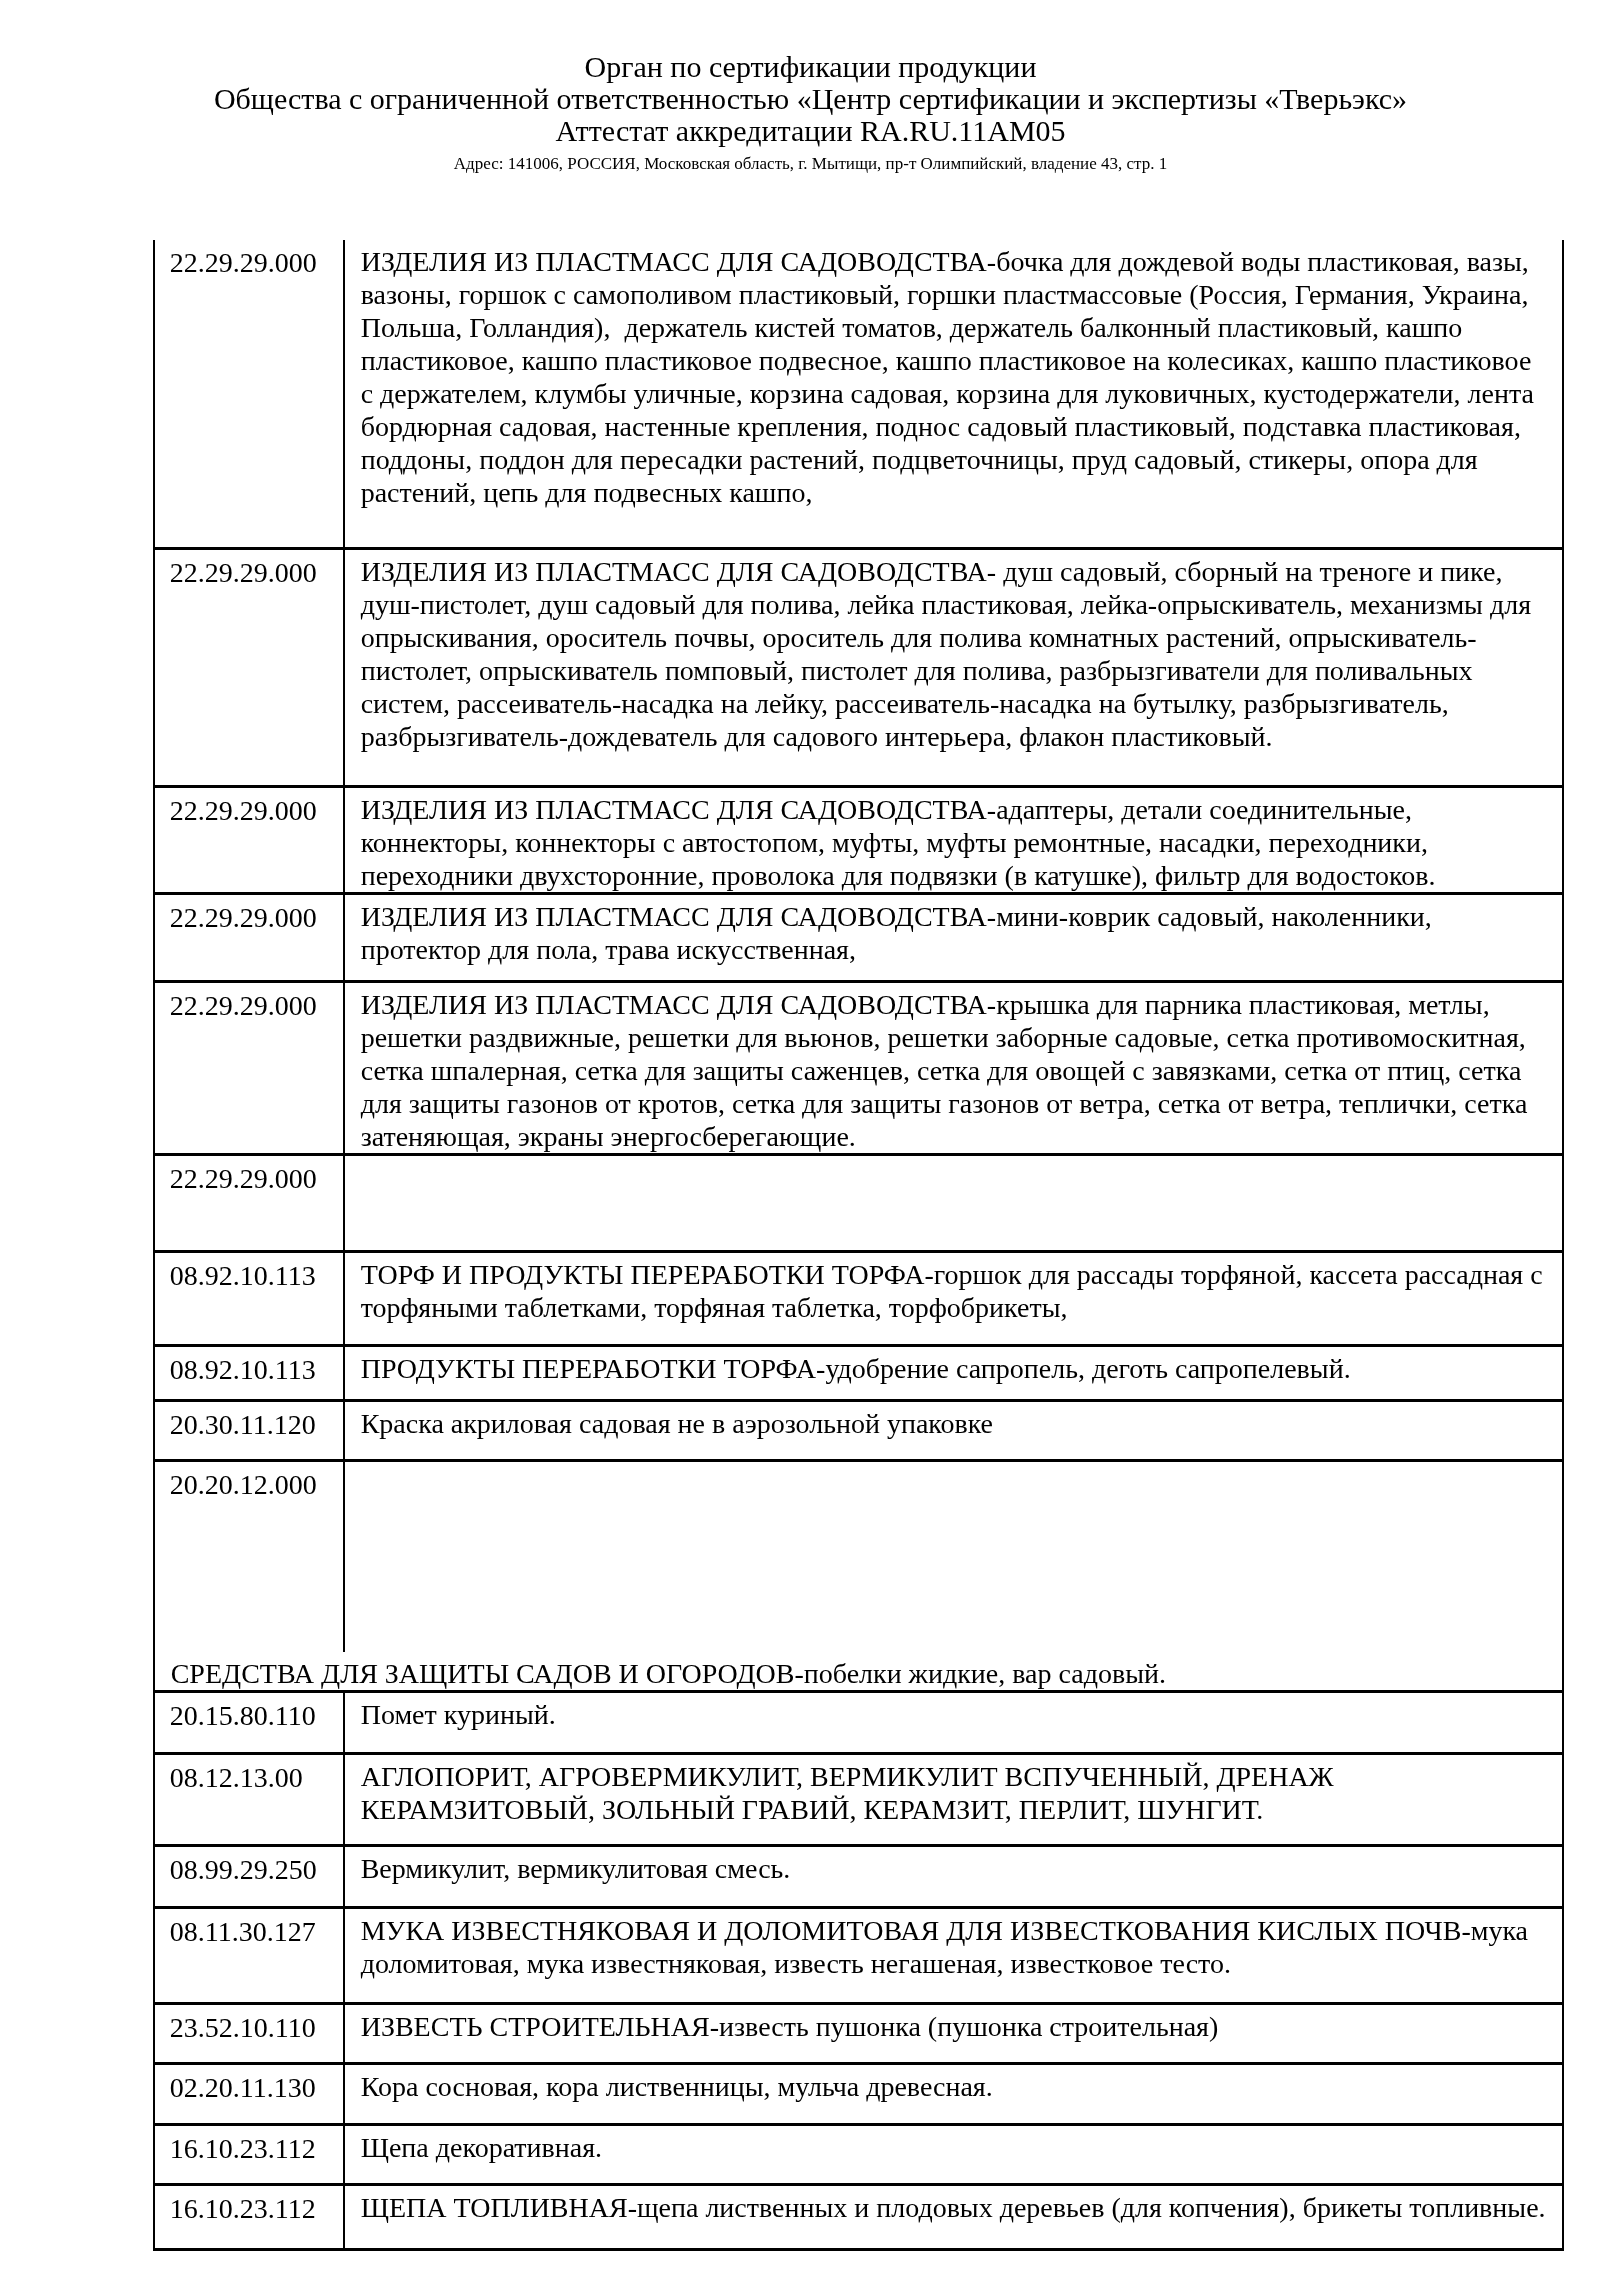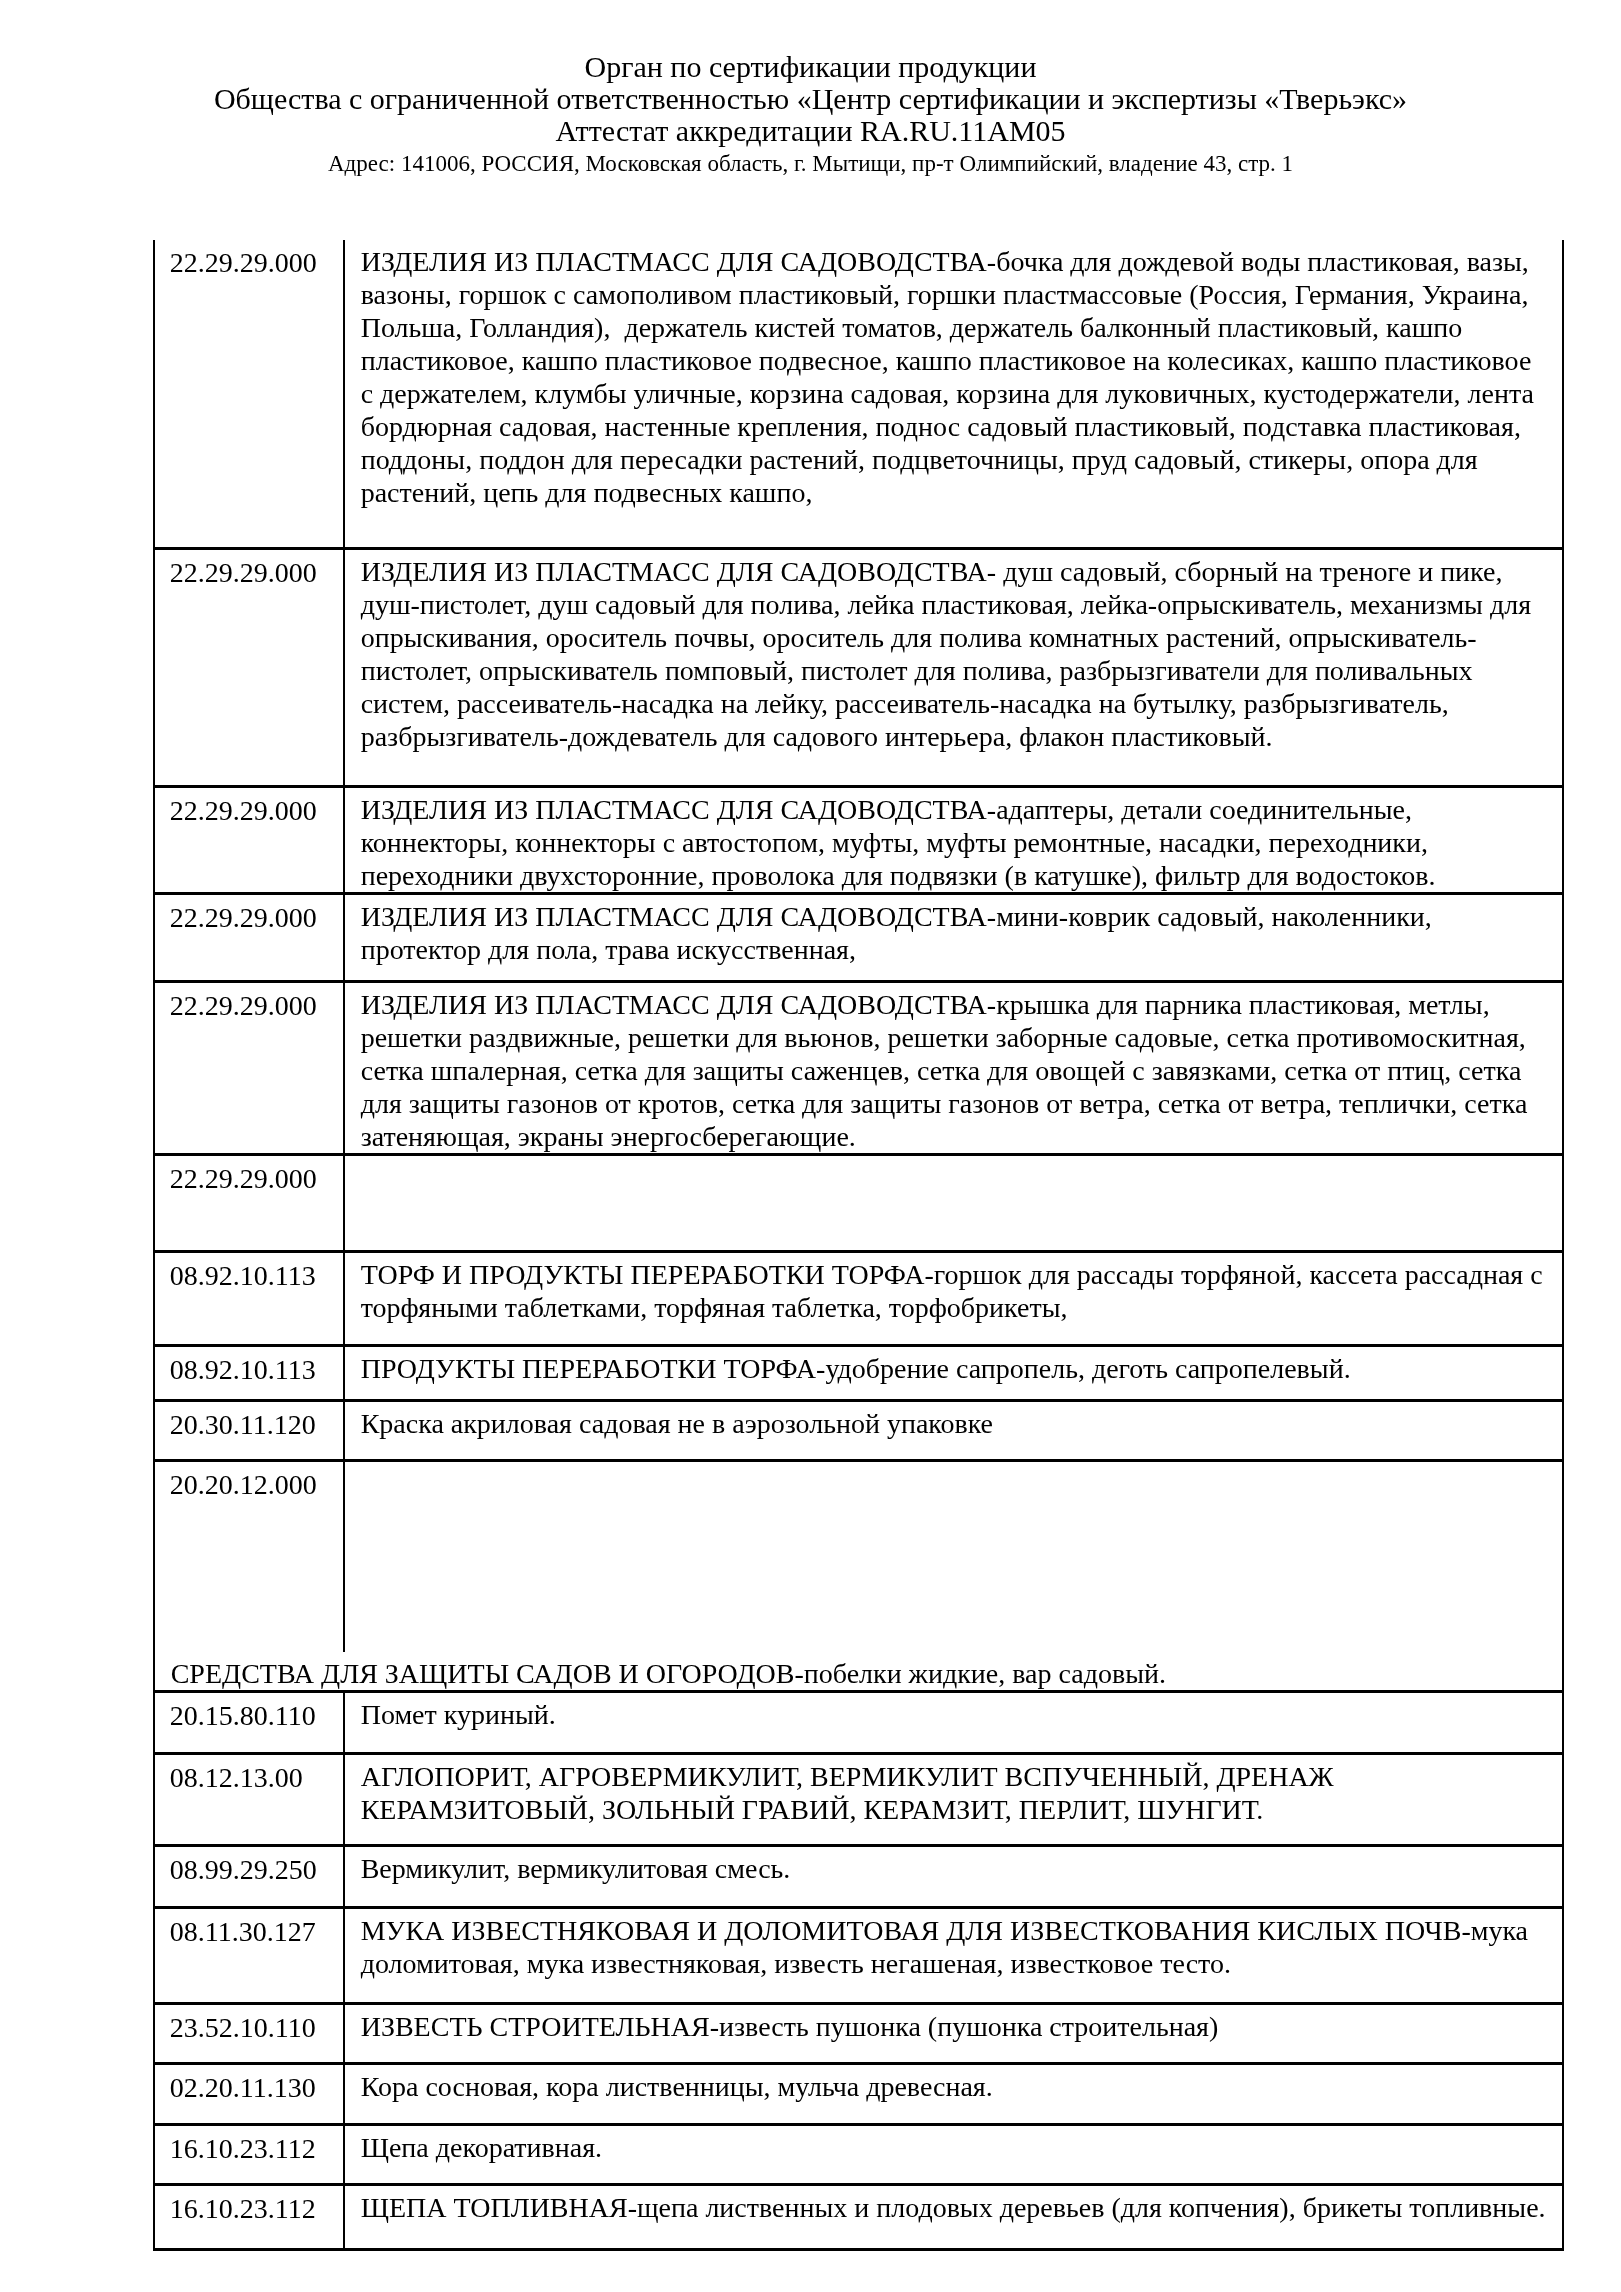--- a/index.html
+++ b/index.html
@@ -26,21 +26,21 @@
     left: 0;
     width: 100%;
     text-align: center;
   }
   .h-main {
     font-size: 30px;
     line-height: 32px;
     white-space: nowrap;
   }
   .h-address {
-    font-size: 23px;
+    font-size: 17px;
     line-height: 29px;
     margin-top: 2px;
     white-space: nowrap;
   }
   .product-table {
     position: absolute;
     left: 153px;
     top: 240px;
     width: 1411px;
     box-sizing: border-box;

